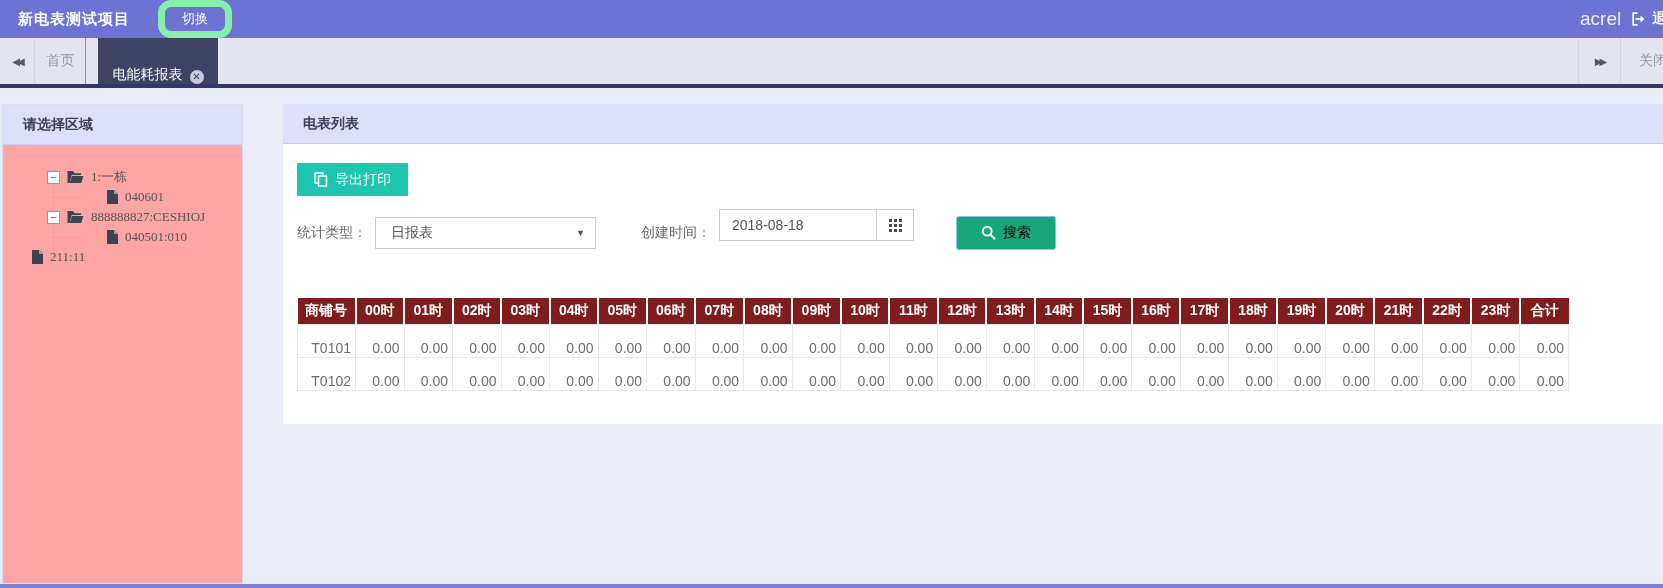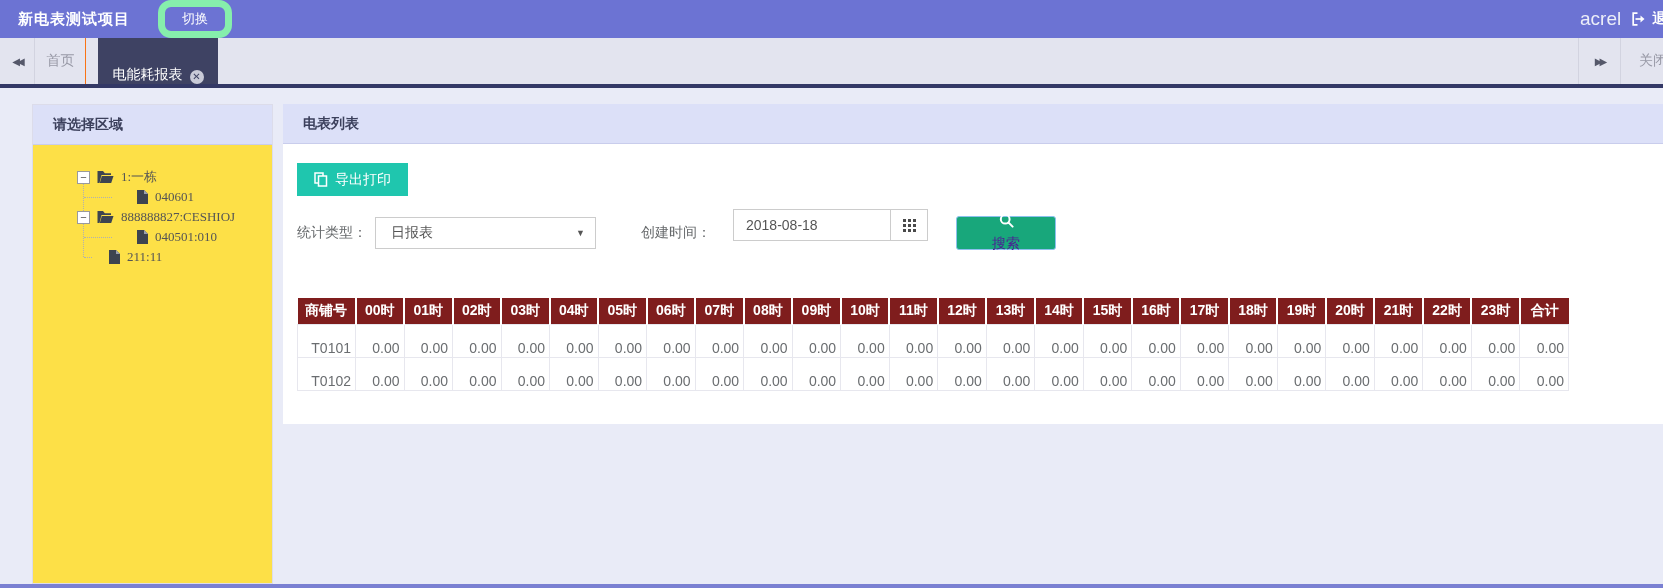--- a/index.html
+++ b/index.html
@@ -21,48 +21,48 @@
   .tab-home { position:absolute; left:36px; top:0; width:50px; height:46px; border-right:1px solid #f97316; display:flex; align-items:center; justify-content:center; color:#9899a6; font-size:14px; cursor:pointer; }
   .tab-active { position:absolute; left:87px; top:0; width:120px; height:46px; background:#3e4263; color:#fff; font-size:14px; display:flex; align-items:flex-end; justify-content:center; gap:7px; cursor:pointer;margin-left:11px; }
   .tab-close { width:14px; height:14px; border-radius:50%; background:#c9cad8; color:#3e4263; font-size:10px; font-weight:700; line-height:14px; text-align:center; cursor:pointer; }
   .tabbar-right { position:absolute; left:1578px; top:0; height:46px; display:flex; align-items:center; white-space:nowrap; }
   .tab-vdiv { width:1px; height:46px; background:#d2d3e0; }
   .tab-scroll-right { width:41px; height:46px; display:flex; align-items:center; justify-content:center; color:#55586a; font-size:10px; letter-spacing:-3px; cursor:pointer; }
   .close-ops { color:#9899a6; font-size:14px; padding-left:18px; cursor:pointer; }
 
   
   .panel-header { height:40px; background:#dce0f8; border-bottom:1px solid #c9cdec; display:flex; align-items:center; padding-left:20px; color:#3c405c; font-size:14px; font-weight:600; }
-  .left-panel { position:absolute; left:32px; top:104px; width:241px; bottom:4px; background:#fde047; border:1px solid #dcdcea; }
+  .left-panel { position:absolute; left:2px; top:104px; width:241px; bottom:4px; background:#fca5a5; border:1px solid #dcdcea; }
   .main-panel { position:absolute; left:283px; top:104px; width:1380px; height:320px; background:#fff; }
   .main-body { padding:0 0 0 14px; }
 
   
   .tree { position:relative; padding-top:22px; }
   .tree-vline { position:absolute; left:50px; top:32px; height:80px; border-left:1px dotted #b0b0b0; }
   .tree-row { height:20px; display:flex; align-items:center; font-size:13px; color:#555; position:relative; cursor:pointer; }
   .tree-row.folder0 { padding-left:44px; }
   .tree-row.file1 { padding-left:104px; }
-  .tree-row.file0 { padding-left:76px; }
+  .tree-row.file0 { padding-left:29px; }
   .tree-row.file1::before { content:''; position:absolute; left:51px; width:28px; top:50%; border-top:1px dotted #b0b0b0; }
   .tree-row.file0::before { content:''; position:absolute; left:51px; width:8px; top:50%; border-top:1px dotted #b0b0b0; }
   .expander { width:13px; height:13px; border:1px solid #9a9a9a; background:#fff; line-height:10px; text-align:center; font-size:11px; color:#555; margin-right:7px; z-index:2; flex:0 0 13px; }
   .tree-ico { margin-right:7px; display:inline-flex; z-index:1; }
   .tree-label { white-space:nowrap;font-family:Liberation Serif, serif; }
 
   
   .export-btn { margin-top:19px; height:33px; background:#1fc6ae; border:1px solid #1fc6ae; border-radius:0; color:#fff; font-size:14px; padding:0 16px; display:inline-flex; align-items:center; gap:7px; cursor:pointer; }
   .filter-row { margin-top:13px; display:flex; align-items:center; }
   .filter-label { font-size:14px; color:#676a6c; }
   .select-box { width:221px; height:32px; border:1px solid #ccc; background:#fff; margin-left:8px; display:flex; align-items:center; padding:0 12px 0 15px; font-size:14px; color:#555; position:relative; cursor:pointer; }
   .select-caret { position:absolute; right:10px; font-size:9px; color:#555; }
   .gap-lg { width:45px; }
-  .input-group { display:flex; margin-left:22px; height:47px; }
+  .input-group { display:flex; margin-left:8px; height:47px; }
   .date-input { width:157px; height:32px; border:1px solid #ccc; border-right:none; padding:0 12px; font-size:14px; color:#555; outline:none; font-family:inherit; }
   .date-addon { width:38px; height:32px; border:1px solid #ccc; background:#fff; display:flex; align-items:center; justify-content:center; cursor:pointer; }
-  .search-btn { margin-left:28px; width:100px; height:34px; background:#18a77b; border:1px solid #8cc0ee; border-radius:3px; color:#4c1d95; font-size:14px; display:inline-flex; align-items:center; justify-content:center; gap:7px; cursor:pointer;flex-direction:column; }
+  .search-btn { margin-left:42px; width:100px; height:34px; background:#18a77b; border:1px solid #8cc0ee; border-radius:3px; color:#000000; font-size:14px; display:inline-flex; align-items:center; justify-content:center; gap:7px; cursor:pointer; }
 
   
   .meter-table { margin-top:42px; border-collapse:collapse; table-layout:fixed; width:1272px; }
   .meter-table th { background:#7f1d1d; color:#fff; font-size:14px; font-weight:700; height:26px; text-align:center; border-left:2px solid #fff; padding:0 2px; }
   .meter-table th:first-child { border-left:none; }
   .meter-table td { border:1px solid #e7e7ee; font-size:14px; color:#6a6d70; height:33px; padding:15px 4px 0 10px; background:#fff; text-align:right; }
   .bottom-strip { position:absolute; left:0; bottom:0; width:1663px; height:4px; background:#7a80d2; }
 </style>
 </head>
 <body>

